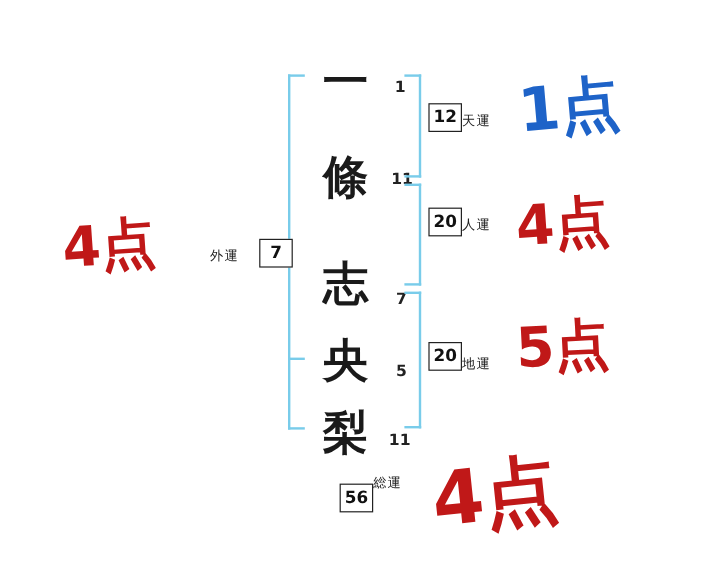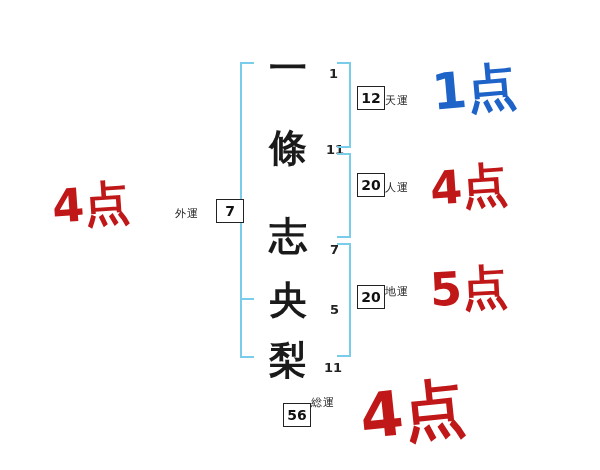--- a/index.html
+++ b/index.html
@@ -79,21 +79,21 @@
   <div class="boxlabel" style="left:175px;top:206px">外運</div>
   <div class="numbox" style="left:216px;top:199px">7</div>
 
   <div class="numbox" style="left:357px;top:86px">12</div>
   <div class="boxlabel" style="left:385px;top:93px">天運</div>
 
   <div class="numbox" style="left:357px;top:173px">20</div>
   <div class="boxlabel" style="left:385px;top:180px">人運</div>
 
   <div class="numbox" style="left:357px;top:285px">20</div>
-  <div class="boxlabel" style="left:385px;top:284px">地運</div>
+  <div class="boxlabel" style="left:385px;top:296px">地運</div>
 
   <div class="numbox" style="left:283px;top:403px">56</div>
   <div class="boxlabel" style="left:311px;top:395px">総運</div>
 
   <div class="score blue s-ten">1点</div>
   <div class="score red s-jin">4点</div>
   <div class="score red s-chi">5点</div>
   <div class="score red s-gai">4点</div>
   <div class="score red s-sou">4点</div>
 

